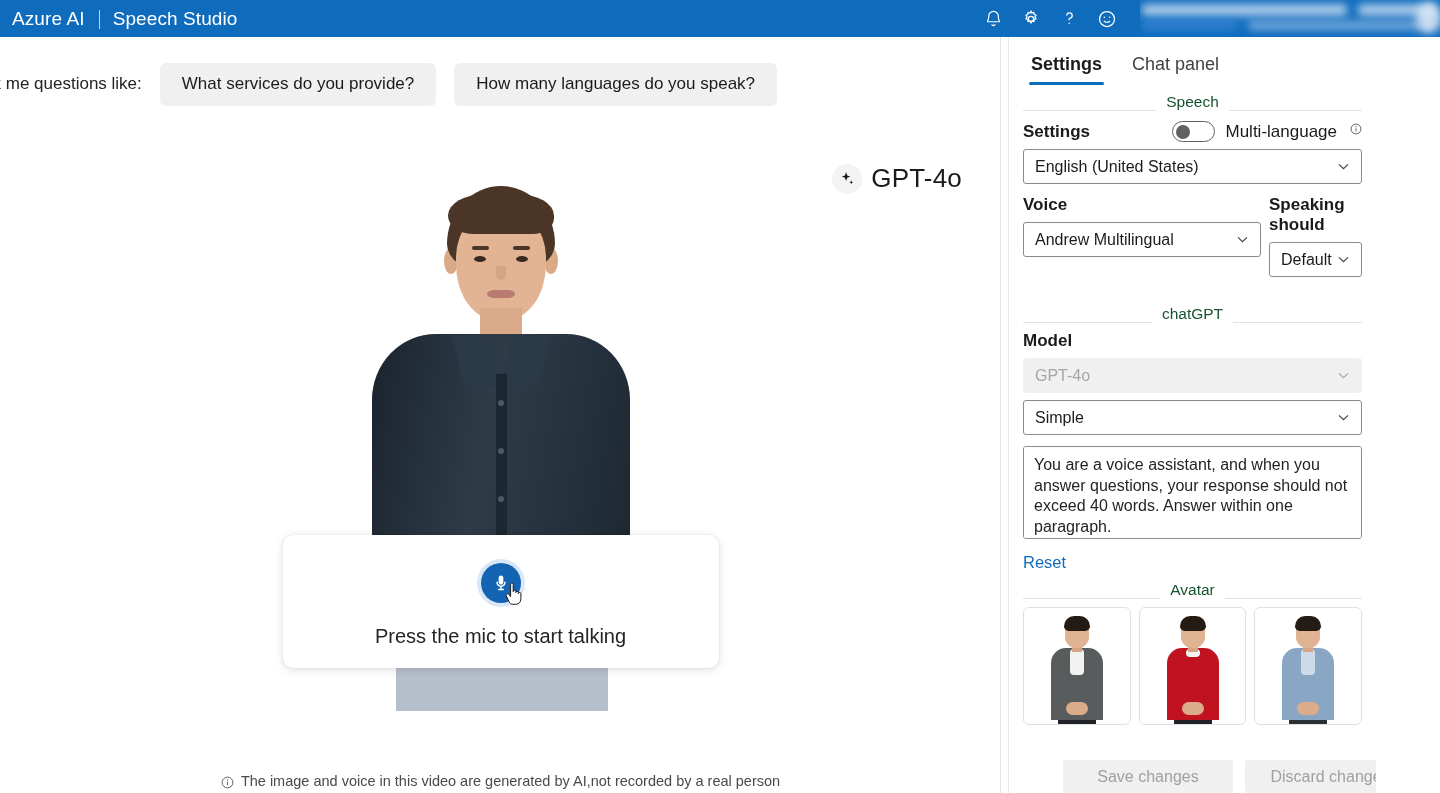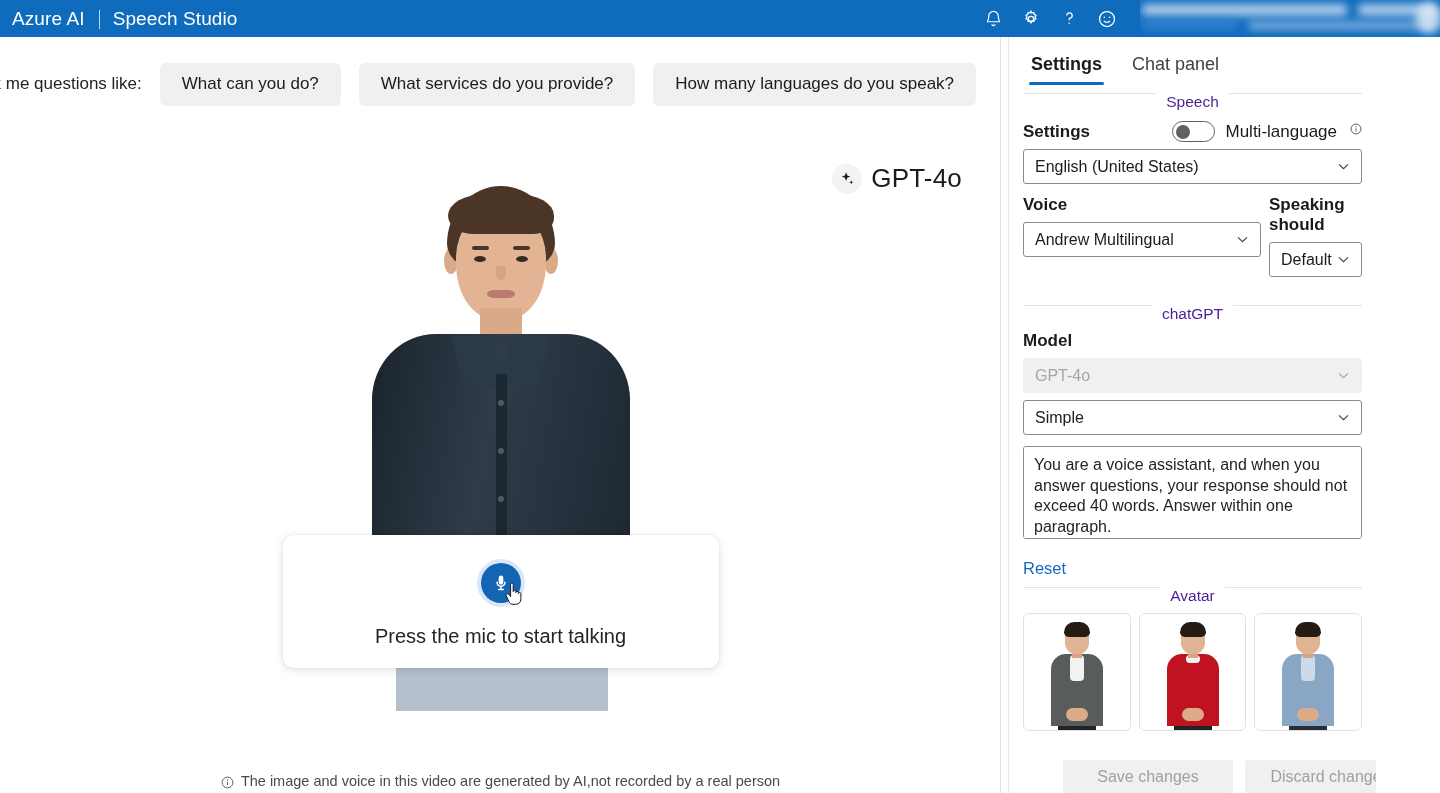--- a/index.html
+++ b/index.html
@@ -267,23 +267,23 @@
     padding: 4px 10px 10px 10px; cursor: pointer;
   }
   .tab.active { color: #1b1b1b; font-weight: 600; }
   .tab.active:after {
     content: ''; position: absolute;
     left: 8px; right: 8px; bottom: 0; height: 3px;
     background: #0f6cbd; border-radius: 2px;
   }
 
   .sec-head {
-    display: flex; align-items: flex-start; gap: 10px;
+    display: flex; align-items: flex-end; gap: 10px;
     margin: 8px 14px 0 14px;
-    font-size: 15.5px; color: #4c1d95;
+    font-size: 15.5px; color: #14532d;
   }
   .sec-head .ln { flex: 1; height: 1px; background: #e3e3e3; }
 
   .panel-body { padding: 0 14px; }
 
   .row-between {
     display: flex; align-items: center; justify-content: space-between;
     margin-top: 10px;
   }
   .lbl { font-size: 17px; color: #1b1b1b; font-weight: 600; }
@@ -324,21 +324,21 @@
   .prompt-box {
     margin-top: 11px;
     border: 1px solid #8a8a8a; border-radius: 3px;
     height: 93px; padding: 8px 10px;
     font-size: 16px; line-height: 20.5px; color: #242424;
     font-family: "Liberation Sans", sans-serif;
     resize: none; width: 100%;
     background: #ffffff;
   }
   .reset-link {
-    display: inline-block; margin-top: 16px;
+    display: inline-block; margin-top: 10px;
     font-size: 16.5px; color: #0f6cbd; cursor: pointer;
   }
 
   .avatar-grid {
     display: flex; gap: 8px; margin-top: 8px;
   }
   .avatar-card {
     flex: 1; height: 118px;
     border: 1px solid #e0e0e0; border-radius: 6px;
     background: #ffffff; position: relative; overflow: hidden;
@@ -412,21 +412,20 @@
     </div>
   </div>
 </div>
 
 <div class="body-wrap">
 
   <div class="main-col">
 
     <div class="suggest-row">
       <span class="suggest-label">sk me questions like:</span>
-      <button class="chip">What can you do?</button>
       <button class="chip">What services do you provide?</button>
       <button class="chip">How many languages do you speak?</button>
     </div>
 
     <div class="gpt-badge">
       <span class="gpt-spark">
         <svg width="17" height="17" viewBox="0 0 24 24" fill="currentColor">
           <path d="M10 3l1.7 4.6L16 9.3l-4.3 1.7L10 15.6 8.3 11 4 9.3l4.3-1.7z"></path>
           <path d="M17.3 14.4l.8 2.1 2.1.8-2.1.8-.8 2.1-.8-2.1-2.1-.8 2.1-.8z"></path>
         </svg>

